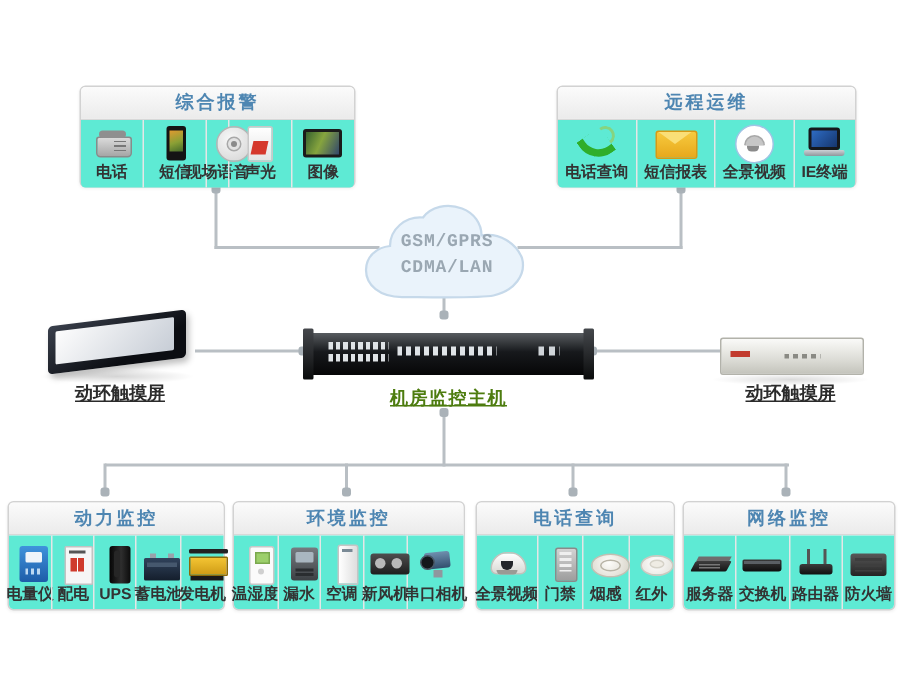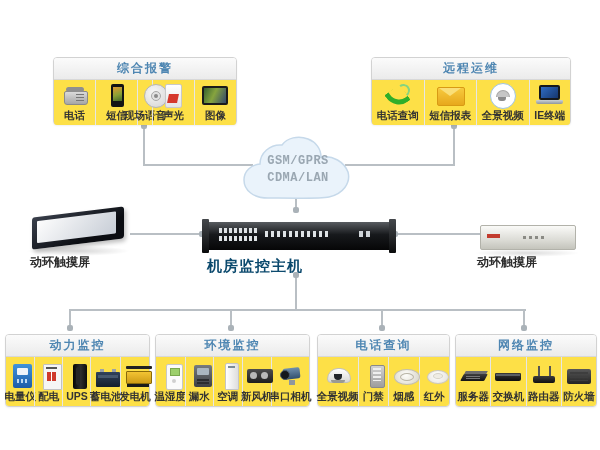--- a/index.html
+++ b/index.html
@@ -14,21 +14,21 @@
   .ln{position:absolute;background:var(--line-gray);}
   .ln.h{height:2px;} .ln.v{width:2px;}
   .dot{position:absolute;width:6px;height:6px;background:#aab2b8;border-radius:2px;}
 
   
   .dbox{position:absolute;background:#fff;border:1px solid #d2d2d2;border-radius:4px;
         box-shadow:0 1px 2px rgba(0,0,0,.06);display:flex;flex-direction:column;}
   .dbox-hd{height:21px;line-height:21px;text-align:center;font-size:12px;font-weight:bold;
            color:var(--title-blue);background:linear-gradient(#fbfbfb,#ebebeb);
            border-bottom:1px solid #d8d8d8;border-radius:3px 3px 0 0;letter-spacing:2px;}
-  .dbox-bd{display:flex;align-items:stretch;flex:1;background:#fde047;border-radius:0 0 3px 3px;}
+  .dbox-bd{display:flex;align-items:stretch;flex:1;background:#5eead4;border-radius:0 0 3px 3px;}
   .item{flex:1 1 auto;display:flex;flex-direction:column;align-items:center;
         justify-content:flex-end;padding:2px 2px 3px;min-width:0;}
   .item+.item{border-left:1px solid #e6e6e6;}
   .lbl{font-size:10.5px;font-weight:bold;color:var(--label-dark);white-space:nowrap;line-height:13px;}
 
   
   .ic{position:relative;width:30px;height:27px;display:block;margin:0 auto;}
   .ic::before,.ic::after,.ic i{content:"";position:absolute;display:block;}
 
   
@@ -145,22 +145,22 @@
 
   .aserver{position:absolute;left:480px;top:225px;width:94px;height:23px;
         background:linear-gradient(#fafaf8,#dcdcd6 60%,#c4c4bc);border:1px solid #b2b2aa;
         border-radius:2px;z-index:2;}
   .aserver::before{content:"";position:absolute;left:6px;top:8px;width:13px;height:4px;background:#c23b2e;}
   .aserver::after{content:"";position:absolute;left:42px;top:10px;width:24px;height:3px;
         background:repeating-linear-gradient(90deg,#8a8a84 0 3px,transparent 3px 6px);}
   .as-shadow{position:absolute;left:474px;top:249px;width:106px;height:8px;
         background:radial-gradient(ellipse at center,rgba(0,0,0,.14),transparent 70%);}
 
-  .devlbl{position:absolute;font-size:12px;font-weight:bold;color:#2b2b2b;text-align:left;}
-  .hostlbl{font-size:15px;color:#0c4a6e;letter-spacing:1px;}
+  .devlbl{position:absolute;font-size:12px;font-weight:bold;color:#2b2b2b;text-align:center;text-decoration:underline;}
+  .hostlbl{font-size:12px;color:#4d7c0f;letter-spacing:1px;}
 </style>
 </head>
 <body>
 
 <div id="canvas">
 
   <div class="ln v" style="left:143px;top:126px;height:40px"></div>
   <div class="ln h" style="left:143px;top:164px;width:110px"></div>
   <div class="ln v" style="left:453px;top:126px;height:40px"></div>
   <div class="ln h" style="left:345px;top:164px;width:110px"></div>

